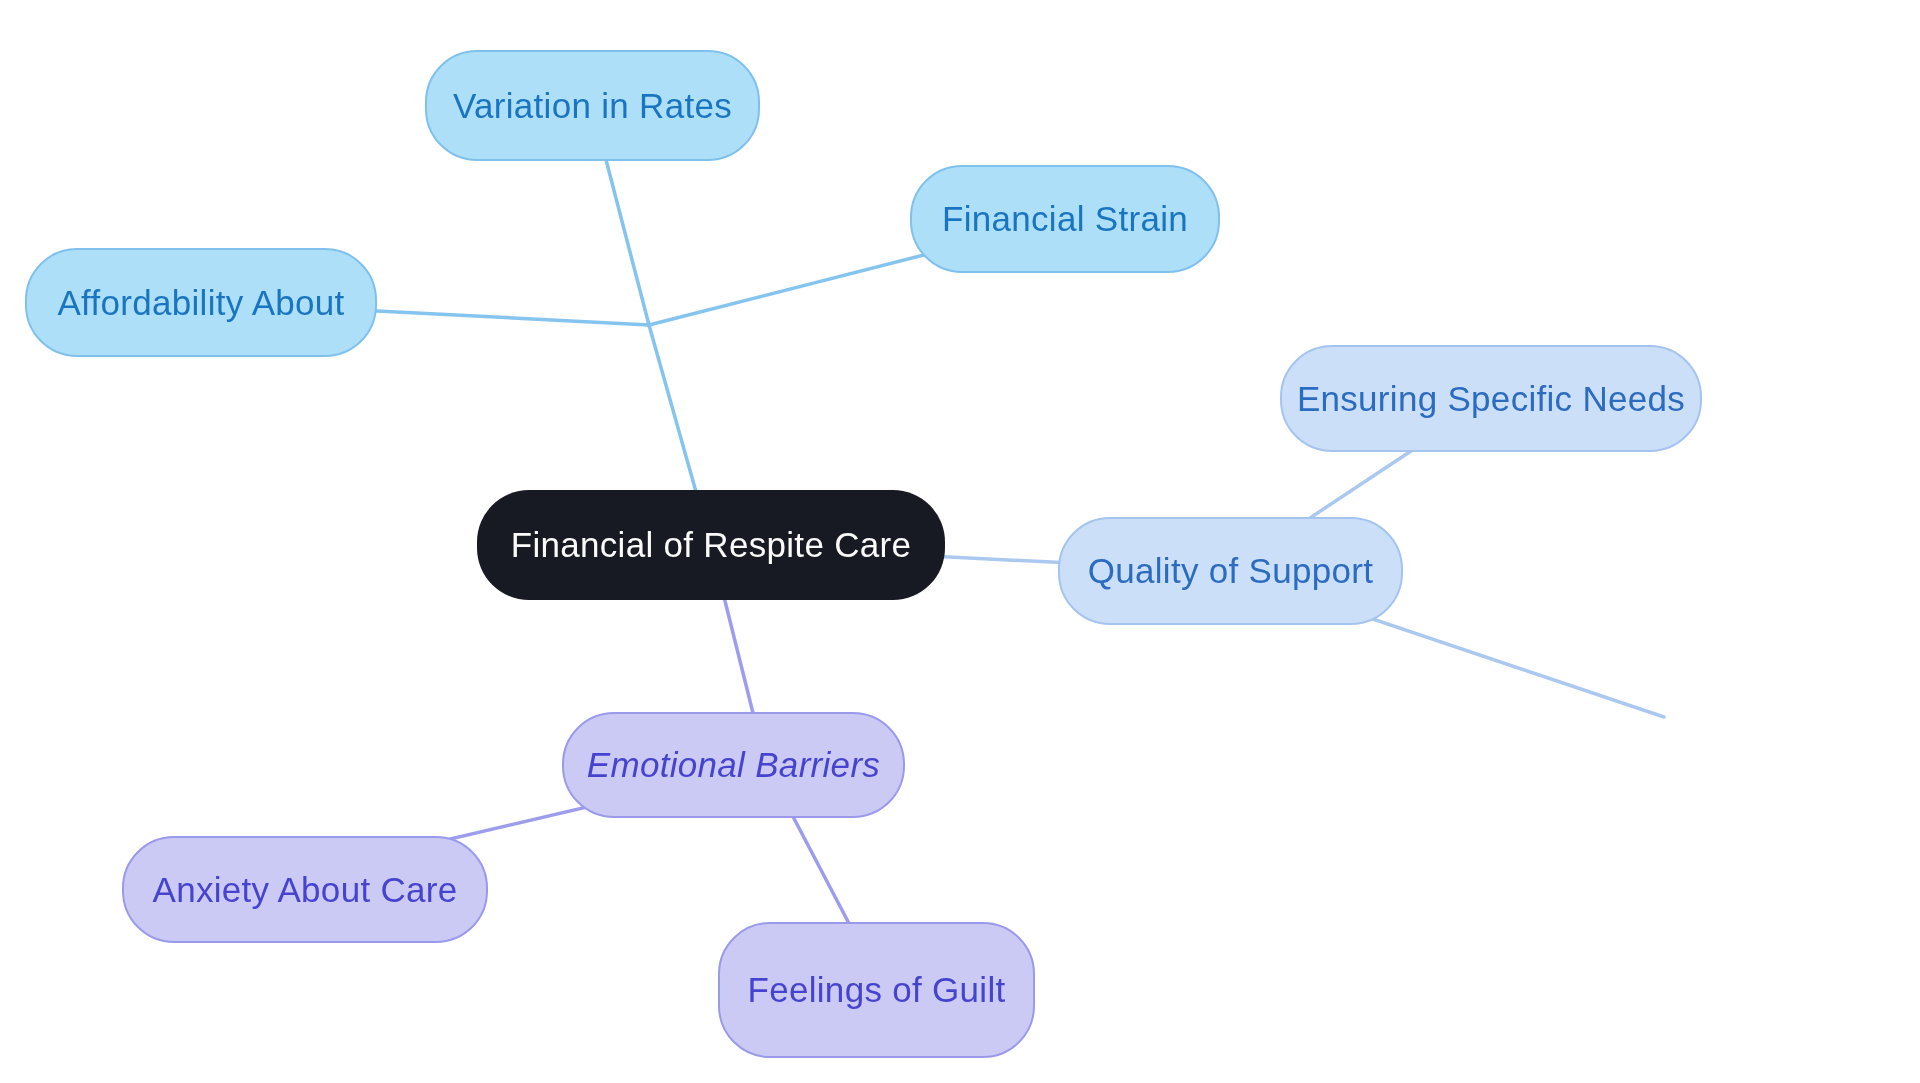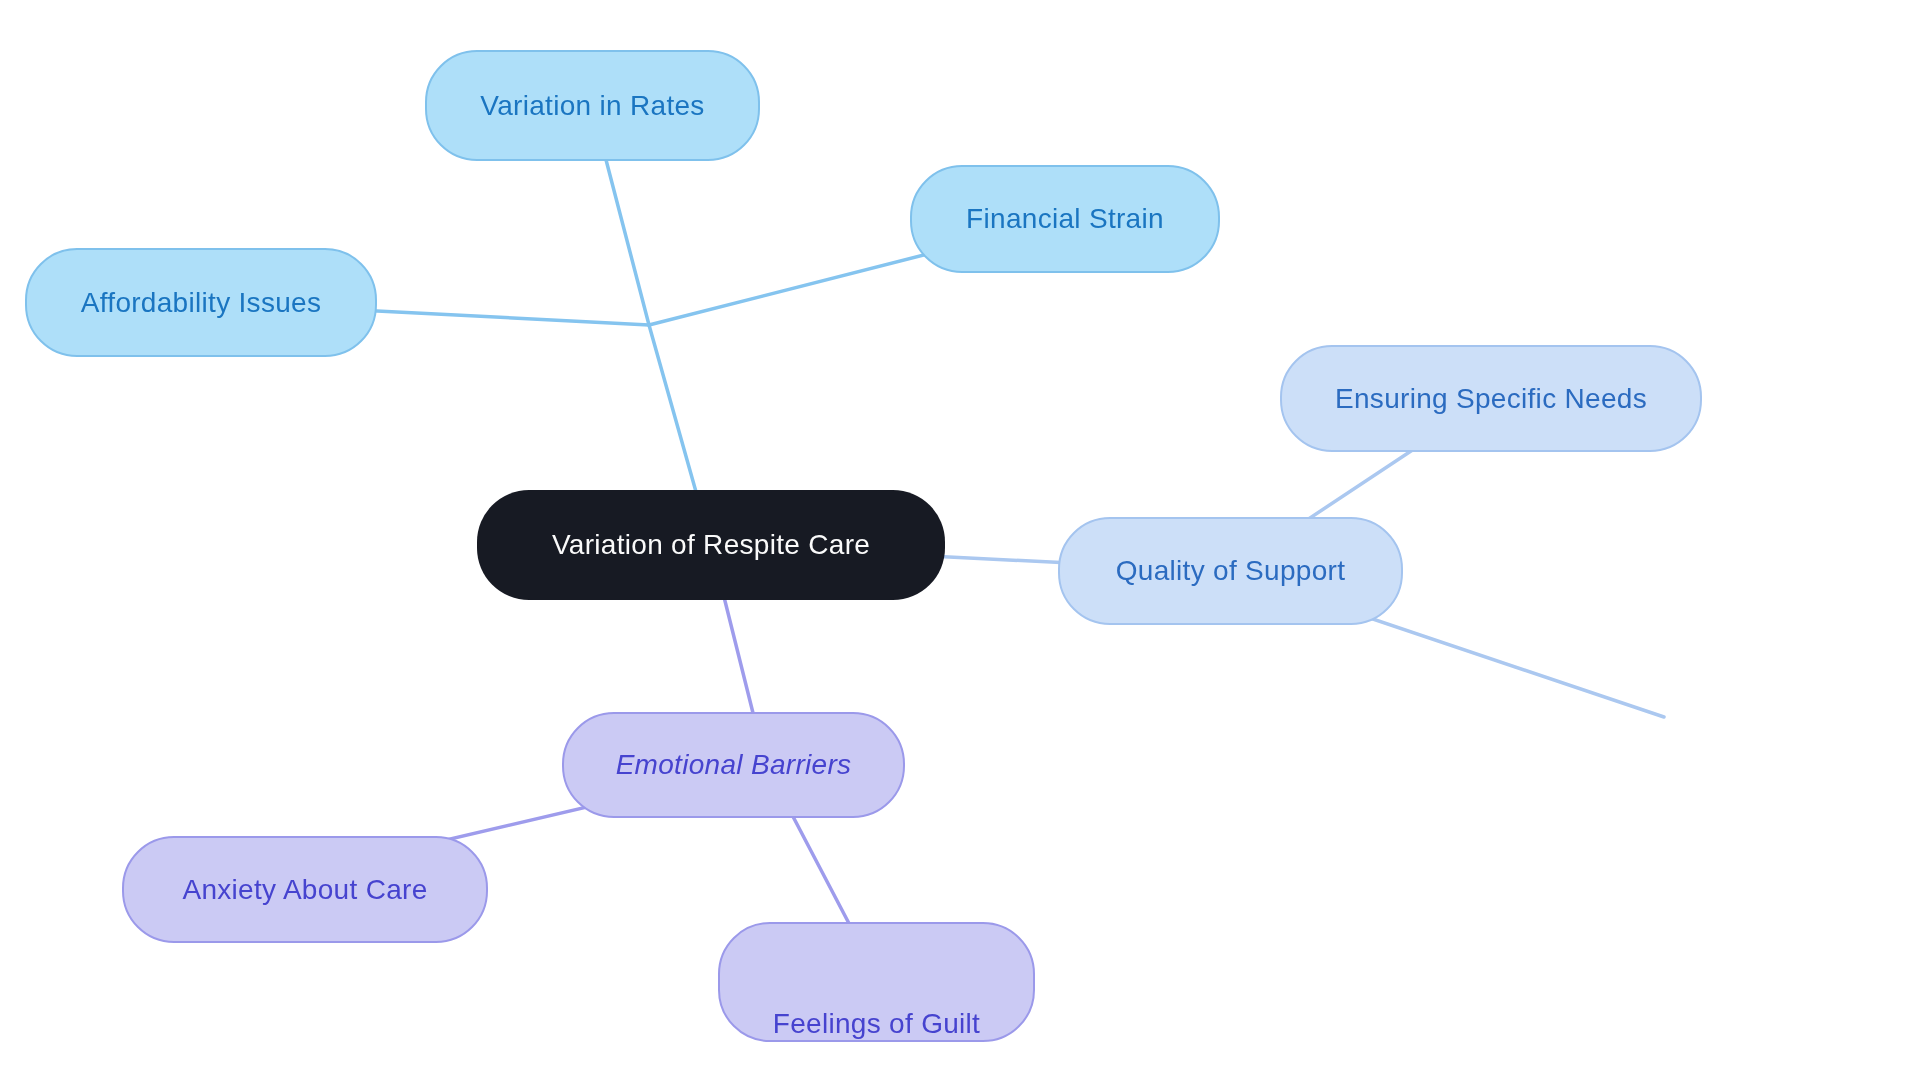--- a/index.html
+++ b/index.html
@@ -25,21 +25,21 @@
     z-index: 1;
   }
   .node {
     position: absolute;
     z-index: 2;
     display: flex;
     align-items: center;
     justify-content: center;
     box-sizing: border-box;
     border-radius: 52px;
-    font-size: 28px;
+    font-size: 35px;
     letter-spacing: 0.3px;
     white-space: nowrap;
     cursor: default;
     user-select: none;
   }
   .node-root {
     background: var(--root-fill);
     color: var(--root-text);
     border: none;
   }
@@ -72,50 +72,50 @@
     <line x1="649" y1="325" x2="201" y2="302" stroke-width="3.5" stroke-linecap="round" stroke="#85C4EF"></line>
     <line x1="711" y1="545" x2="1230" y2="571" stroke-width="3.5" stroke-linecap="round" stroke="#ABC8F0"></line>
     <line x1="1230" y1="571" x2="1491" y2="398" stroke-width="3.5" stroke-linecap="round" stroke="#ABC8F0"></line>
     <line x1="1230" y1="571" x2="1664" y2="717" stroke-width="3.5" stroke-linecap="round" stroke="#ABC8F0"></line>
     <line x1="711" y1="545" x2="766" y2="765" stroke-width="3.5" stroke-linecap="round" stroke="#9E9CEC"></line>
     <line x1="766" y1="765" x2="305" y2="873" stroke-width="3.5" stroke-linecap="round" stroke="#9E9CEC"></line>
     <line x1="766" y1="765" x2="876" y2="975" stroke-width="3.5" stroke-linecap="round" stroke="#9E9CEC"></line>
   </svg>
 
   <div class="node node-root" style="left:477px; top:490px; width:468px; height:110px;">
-    <span>Variation of Respite Care</span>
+    <span>Financial of Respite Care</span>
   </div>
 
 
   <div class="node branch-0" style="left:425px; top:50px; width:335px; height:111px;">
     <span>Variation in Rates</span>
   </div>
 
   <div class="node branch-0" style="left:910px; top:165px; width:310px; height:108px;">
     <span>Financial Strain</span>
   </div>
 
   <div class="node branch-0" style="left:25px; top:248px; width:352px; height:109px;">
-    <span>Affordability Issues</span>
+    <span>Affordability About</span>
   </div>
 
   <div class="node branch-1" style="left:1058px; top:517px; width:345px; height:108px;">
     <span>Quality of Support</span>
   </div>
 
   <div class="node branch-1" style="left:1280px; top:345px; width:422px; height:107px;">
     <span>Ensuring Specific Needs</span>
   </div>
 
 
   <div class="node branch-2" style="left:562px; top:712px; width:343px; height:106px;font-style:italic;">
     <span>Emotional Barriers</span>
   </div>
 
   <div class="node branch-2" style="left:122px; top:820px; width:366px; height:107px;margin-top:16px;">
     <span>Anxiety About Care</span>
   </div>
 
-  <div class="node branch-2" style="left:718px; top:922px; width:317px; height:120px;align-items:flex-end;">
+  <div class="node branch-2" style="left:718px; top:922px; width:317px; height:136px;">
     <span>Feelings of Guilt</span>
   </div>
 
 </div>
 
 </body></html>

